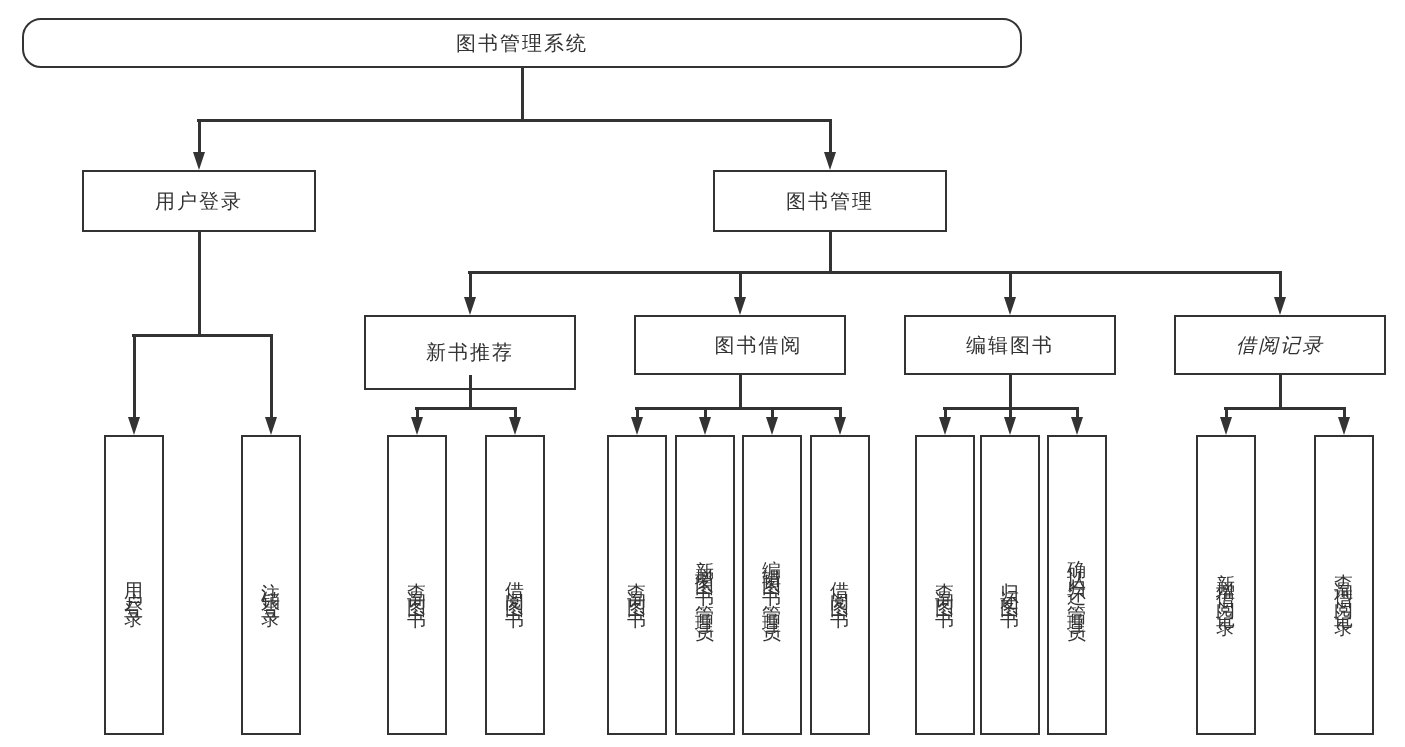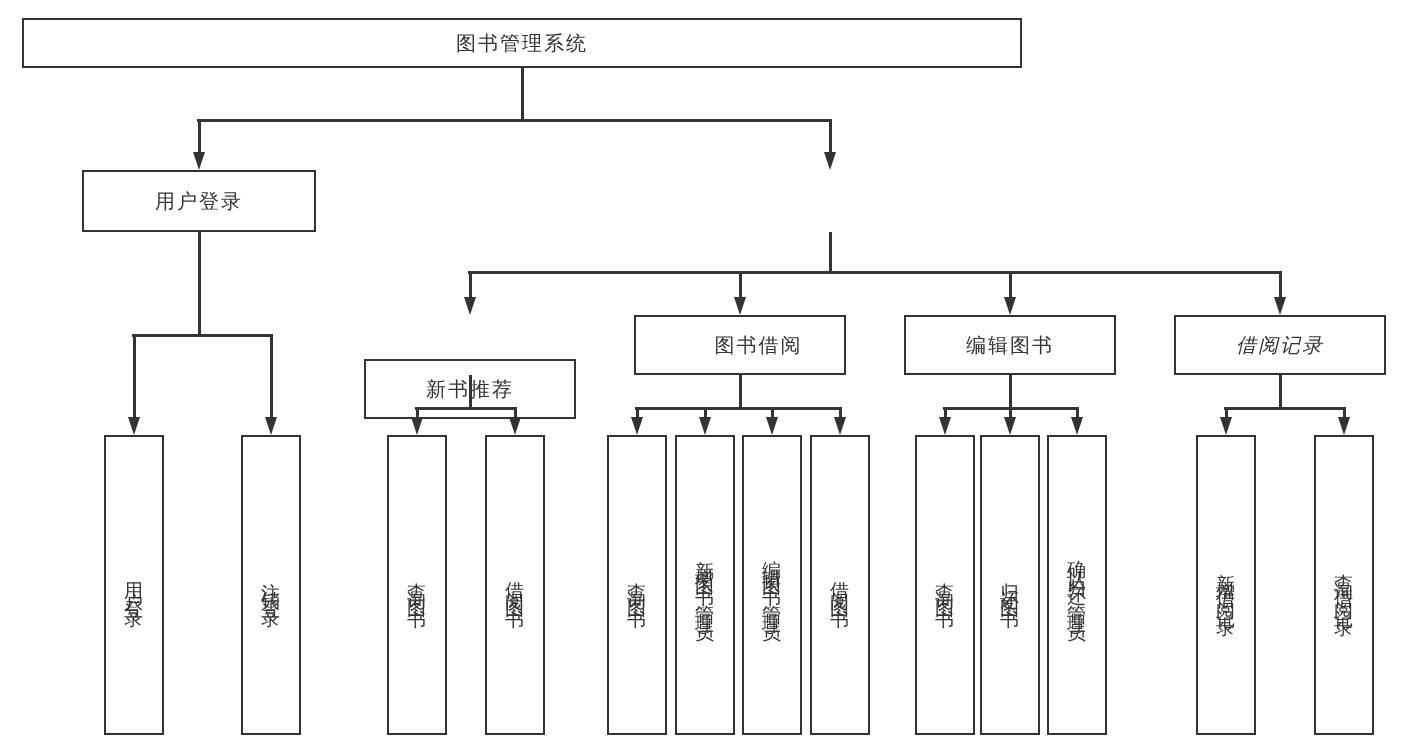--- a/index.html
+++ b/index.html
@@ -30,29 +30,32 @@
   .watermark{
     position:absolute;top:712px;right:6px;z-index:10;
     font-size:21px;color:#9f9f9f;letter-spacing:1px;white-space:nowrap;
   }
 </style>
 </head>
 <body>
 
 <div class="canvas">
 
-  <div class="box" style="left:22px;top:18px;width:1000px;height:50px;">
+  <div class="box" style="left:22px;top:18px;width:1000px;height:50px;border-radius:19px;">
     <span>图书管理系统</span>
   </div>
 
   <div class="box" style="left:82px;top:170px;width:234px;height:62px;">
     <span>用户登录</span>
   </div>
+  <div class="box" style="left:713px;top:170px;width:234px;height:62px;">
+    <span>图书管理</span>
+  </div>
 
-  <div class="box" style="left:364px;top:315px;width:212px;height:60px;margin-top:44px;">
+  <div class="box" style="left:364px;top:315px;width:212px;height:75px;">
     <span>新书推荐</span>
   </div>
   <div class="box" style="left:634px;top:315px;width:212px;height:60px;padding-left:37px;">
     <span>图书借阅</span>
   </div>
   <div class="box" style="left:904px;top:315px;width:212px;height:60px;">
     <span>编辑图书</span>
   </div>
   <div class="box" style="left:1174px;top:315px;width:212px;height:60px;font-style:italic;">
     <span>借阅记录</span>

